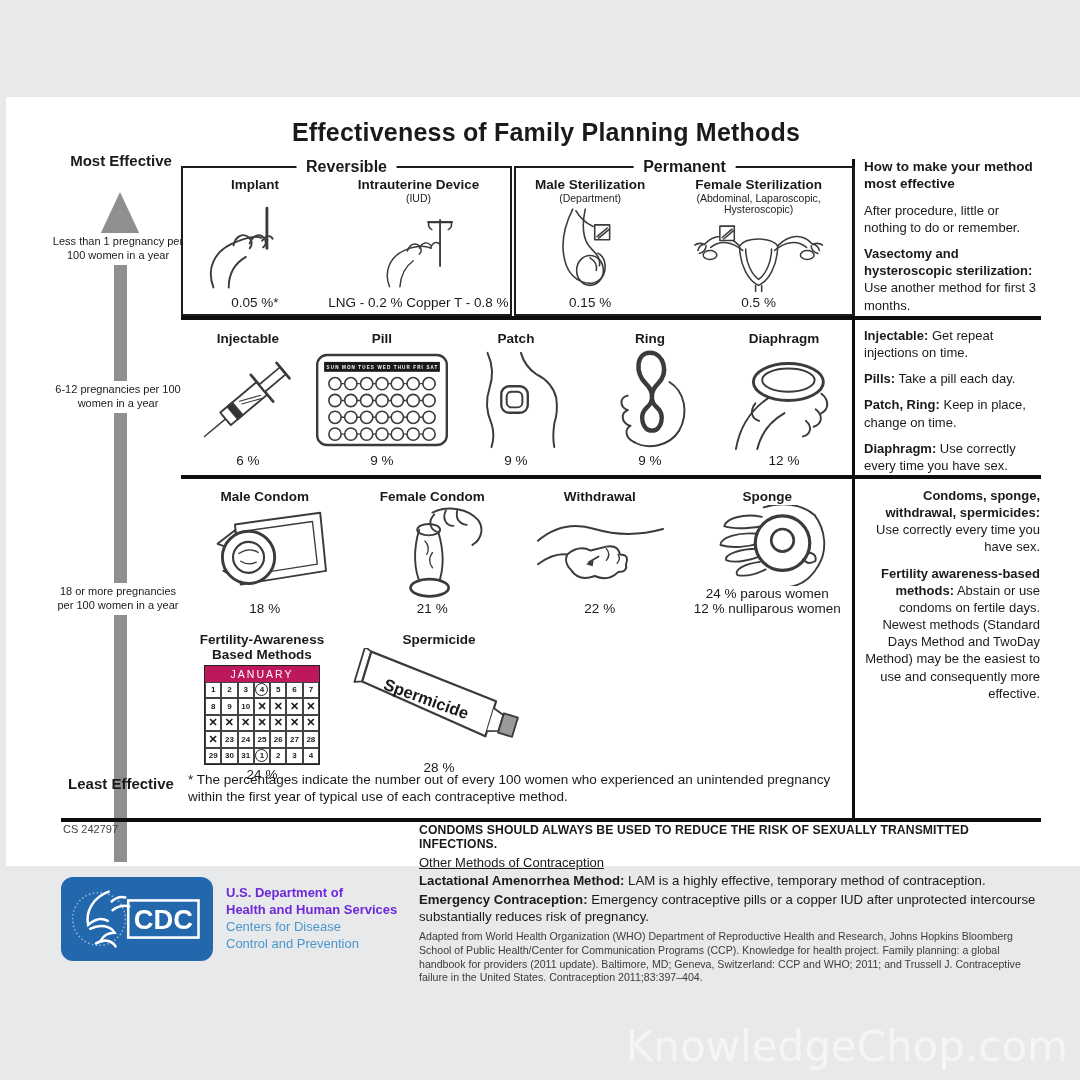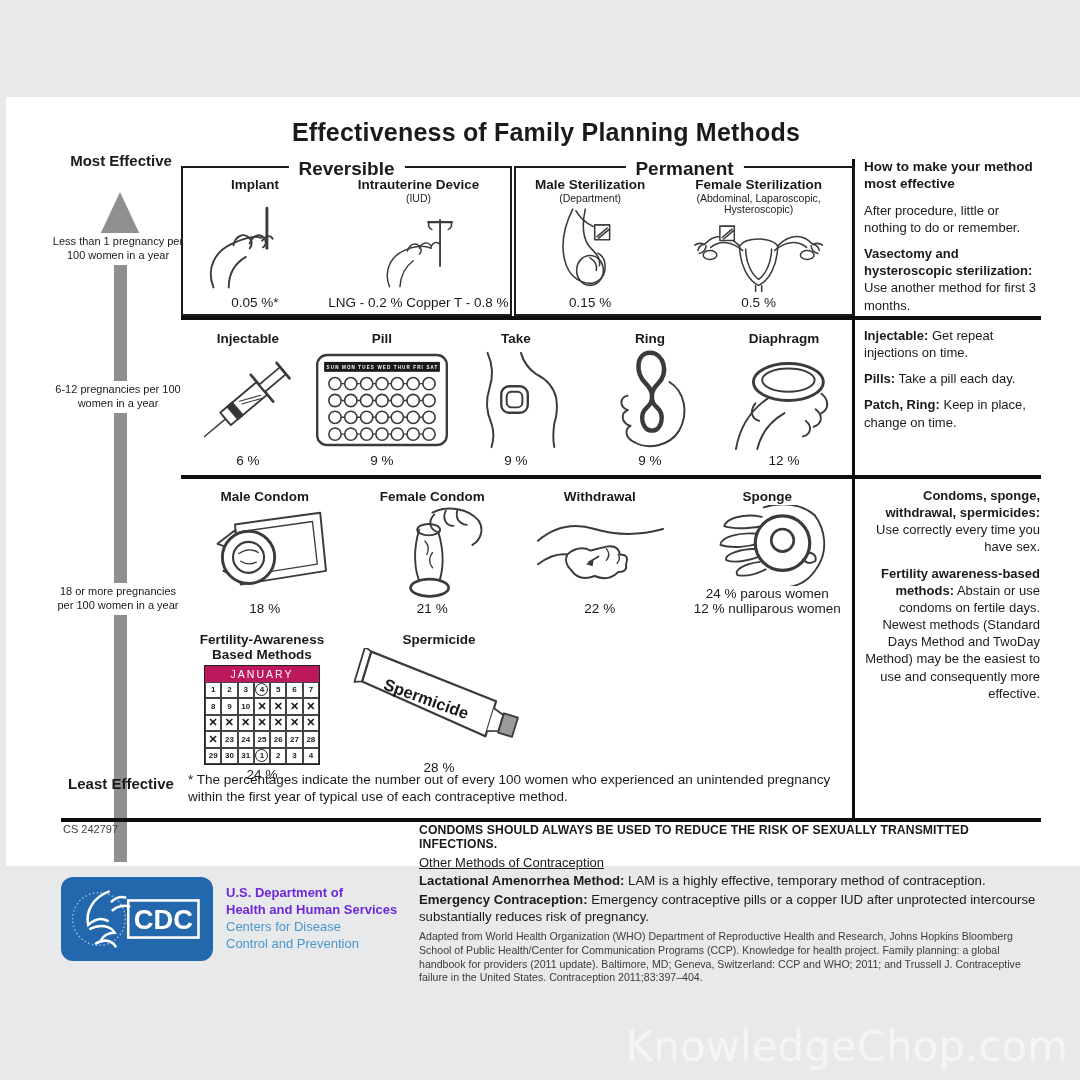--- a/index.html
+++ b/index.html
@@ -21,21 +21,21 @@
   
   .hline{background:#0e0e0e;height:4px;}
   .hline1{left:175px;top:219px;width:860px;}
   .hline2{left:175px;top:378px;width:860px;}
   .hline3{left:55px;top:721px;width:980px;}
   .vline{left:846px;top:62px;width:3px;height:659px;background:#0e0e0e;}
   
   .gbox{border:2px solid #1c1c1c;position:absolute;top:69px;height:146px;}
   .gbox.reversible{left:175px;width:327px;}
   .gbox.permanent{left:508px;width:337px;}
-  .gbox-label{position:absolute;top:-10px;left:50%;transform:translateX(-50%);background:#fff;padding:0 10px;font-weight:bold;font-size:19px;white-space:nowrap;}
+  .gbox-label{position:absolute;top:-10px;left:50%;transform:translateX(-50%);background:#fff;padding:0 10px;font-weight:bold;font-size:16px;white-space:nowrap;}
   .gbox-inner{display:flex;height:100%;}
   .mcell{flex:1;display:flex;flex-direction:column;align-items:center;padding-top:10px;}
   .mname{font-weight:bold;font-size:13.5px;line-height:1.1;text-align:center;}
   .msub{font-size:10.5px;line-height:1.1;text-align:center;color:#222;}
   .micon{flex:1;display:flex;align-items:center;justify-content:center;overflow:hidden;}
   .mpct{font-size:13.5px;padding-bottom:4px;white-space:nowrap;text-align:center;}
   
   .mrow{position:absolute;left:175px;width:670px;display:flex;}
   .mrow2{top:225px;height:150px;}
   .mrow3{top:383px;height:140px;}
@@ -236,21 +236,21 @@
                 <circle cx="67.5" cy="82" r="6.2"></circle>
                 <circle cx="83" cy="82" r="6.2"></circle>
                 <circle cx="99" cy="82" r="6.2"></circle>
                 <circle cx="115" cy="82" r="6.2"></circle>
             </g>
           </svg>
         </div>
         <div class="mpct">9 %</div>
       </div>
       <div class="mcell">
-        <div class="mname">Take</div>
+        <div class="mname">Patch</div>
         <div class="micon">
           <svg class="lineart" width="108" height="100" viewBox="0 0 110 100">
             <path d="M26,2 Q34,20 28,38 Q22,56 30,74 Q34,86 30,98"></path>
             <path d="M60,2 Q64,16 76,24 Q92,32 96,48 Q98,62 94,74 Q92,88 94,98"></path>
             <rect x="40" y="36" width="27" height="27" rx="8" fill="#fff" stroke-width="2.4"></rect>
             <rect x="45.5" y="41.5" width="16" height="16" rx="5"></rect>
           </svg>
         </div>
         <div class="mpct">9 %</div>
       </div>
@@ -421,20 +421,21 @@
 
     <div class="abs sidebar-sec sb1">
       <p class="sb-title">How to make your method most effective</p>
       <p><span>After procedure, little or nothing to do or remember.</span></p>
       <p><b>Vasectomy and hysteroscopic sterilization:</b> <span>Use another method for first 3 months.</span></p>
     </div>
     <div class="abs sidebar-sec sb2">
       <p><b>Injectable:</b> <span>Get repeat injections on time.</span></p>
       <p><b>Pills:</b> <span>Take a pill each day.</span></p>
       <p><b>Patch, Ring:</b> <span>Keep in place, change on time.</span></p>
+      <p><b>Diaphragm:</b> <span>Use correctly every time you have sex.</span></p>
     </div>
     <div class="abs sidebar-sec sb3">
       <p><b>Condoms, sponge, withdrawal, spermicides:</b> <span>Use correctly every time you have sex.</span></p>
       <p><b>Fertility awareness-based methods:</b> <span>Abstain or use condoms on fertile days. Newest methods (Standard Days Method and TwoDay Method) may be the easiest to use and consequently more effective.</span></p>
     </div>
 
     <div class="abs cs">CS 242797</div>
 
     <div class="abs cdc-logo">
       <svg width="150" height="82" viewBox="0 0 150 84">

